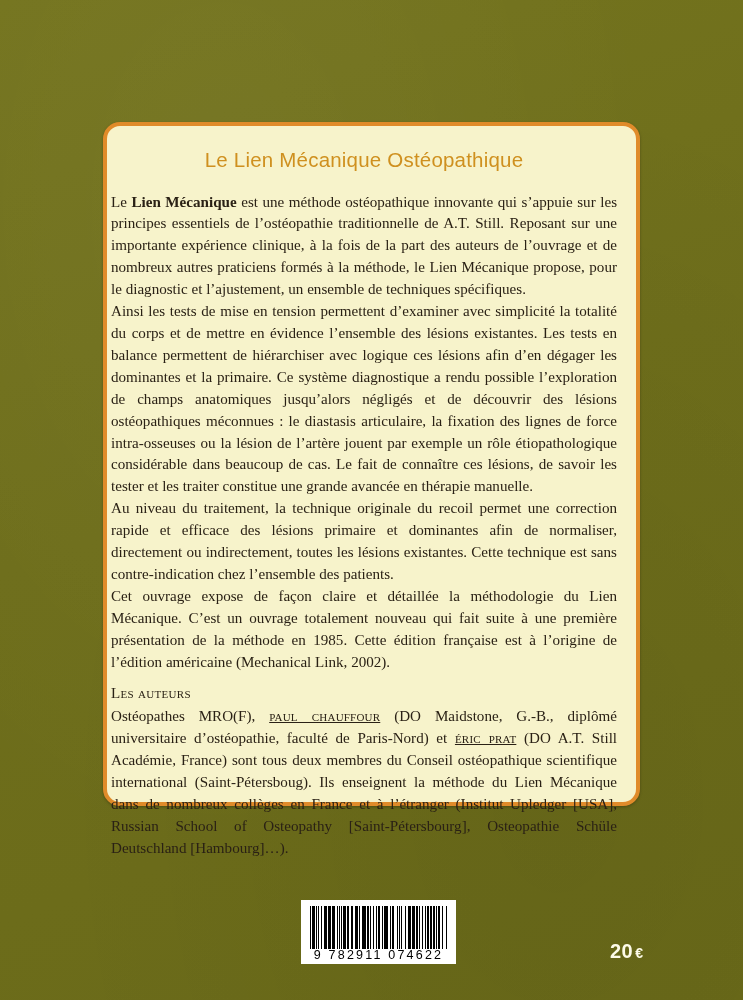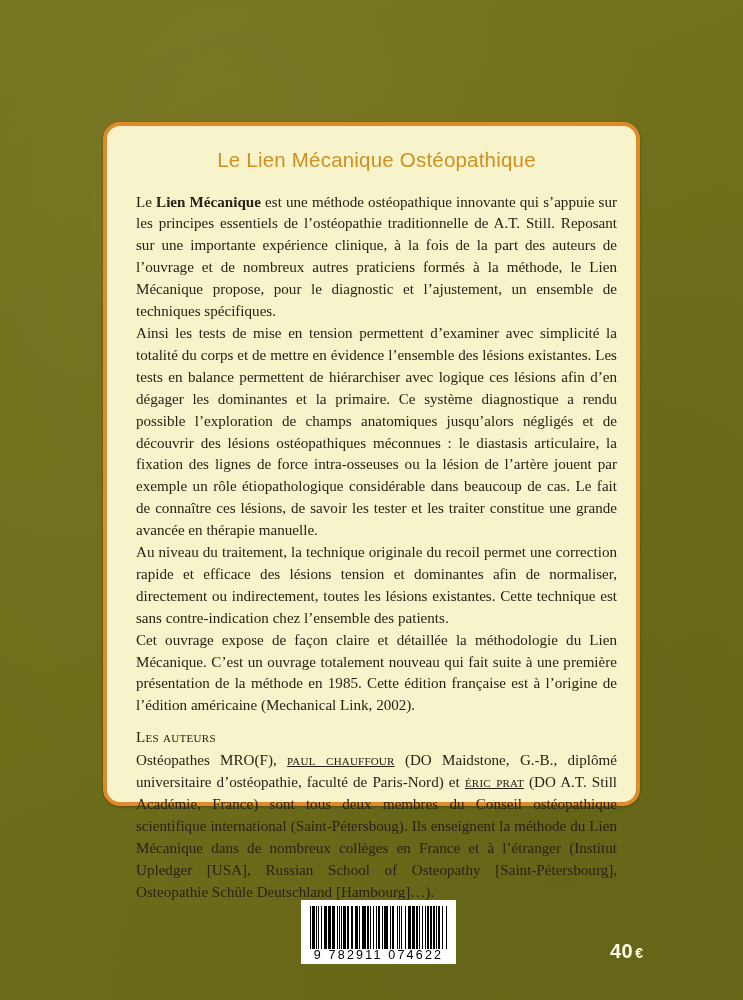--- a/index.html
+++ b/index.html
@@ -29,21 +29,21 @@
   #blurb-panel {
     position: absolute;
     left: 103px;
     top: 122px;
     width: 537px;
     height: 684px;
     box-sizing: border-box;
     background: #f7f3cb;
     border: 4px solid #e08b2a;
     border-radius: 17px;
-    padding: 14px 19px 10px 29px;
+    padding: 14px 19px 10px 4px;
     box-shadow: 0 1px 3px rgba(0,0,0,0.28);
   }
 
   #panel-title {
     text-align: center;
     font-family: "Liberation Sans", sans-serif;
     font-size: 20.5px;
     font-weight: 400;
     color: #cf901f;
     letter-spacing: 0.2px;
@@ -155,21 +155,21 @@
 <div id="book-back">
 
   <div id="blurb-panel">
 
     <h1 id="panel-title">Le Lien Mécanique Ostéopathique</h1>
 
     <p class="blurb-paragraph"><span>Le </span><span class="strong-term">Lien Mécanique</span><span> est une méthode ostéopathique innovante qui s’appuie sur les principes essentiels de l’ostéopathie traditionnelle de A.T. Still. Reposant sur une importante expérience clinique, à la fois de la part des auteurs de l’ouvrage et de nombreux autres praticiens formés à la méthode, le Lien Mécanique propose, pour le diagnostic et l’ajustement, un ensemble de techniques spécifiques.</span></p>
 
     <p class="blurb-paragraph">Ainsi les tests de mise en tension permettent d’examiner avec simplicité la totalité du corps et de mettre en évidence l’ensemble des lésions existantes. Les tests en balance permettent de hiérarchiser avec logique ces lésions afin d’en dégager les dominantes et la primaire. Ce système diagnostique a rendu possible l’exploration de champs anatomiques jusqu’alors négligés et de découvrir des lésions ostéopathiques méconnues : le diastasis articulaire, la fixation des lignes de force intra-osseuses ou la lésion de l’artère jouent par exemple un rôle étiopathologique considérable dans beaucoup de cas. Le fait de connaître ces lésions, de savoir les tester et les traiter constitue une grande avancée en thérapie manuelle.</p>
 
-    <p class="blurb-paragraph">Au niveau du traitement, la technique originale du recoil permet une correction rapide et efficace des lésions tension et dominantes afin de normaliser, directement ou indirectement, toutes les lésions existantes. Cette technique est sans contre-indication chez l’ensemble des patients.</p>
+    <p class="blurb-paragraph">Au niveau du traitement, la technique originale du recoil permet une correction rapide et efficace des lésions primaire et dominantes afin de normaliser, directement ou indirectement, toutes les lésions existantes. Cette technique est sans contre-indication chez l’ensemble des patients.</p>
 
     <p class="blurb-paragraph">Cet ouvrage expose de façon claire et détaillée la méthodologie du Lien Mécanique. C’est un ouvrage totalement nouveau qui fait suite à une première présentation de la méthode en 1985. Cette édition française est à l’origine de l’édition américaine (Mechanical Link, 2002).</p>
 
     <div id="authors-block">
       <p id="authors-heading">Les auteurs</p>
       <p class="blurb-paragraph"><span>Ostéopathes MRO(F), </span><span class="small-caps-name">Paul Chauffour</span><span> (DO Maidstone, G.-B., diplômé universitaire d’ostéopathie, faculté de Paris-Nord) et </span><span class="small-caps-name">Éric Prat</span><span> (DO A.T. Still Académie, France) sont tous deux membres du Conseil ostéopathique scientifique international (Saint-Pétersboug). Ils enseignent la méthode du Lien Mécanique dans de nombreux collèges en France et à l’étranger (Institut Upledger [USA], Russian School of Osteopathy [Saint-Pétersbourg], Osteopathie Schüle Deutschland [Hambourg]…).</span></p>
     </div>
 
   </div>
 
@@ -268,15 +268,15 @@
         <i style="width: 2.1px; background: rgb(0, 0, 0);"></i>
         <i style="width: 2.1px; background: transparent;"></i>
         <i style="width: 1.05px; background: rgb(0, 0, 0);"></i>
         <i style="width: 3.15px; background: transparent;"></i>
         <i style="width: 1.05px; background: rgb(0, 0, 0);"></i>
         <i style="width: 1.05px; background: transparent;"></i>
       </div>
     <div id="barcode-digits">9 782911 074622</div>
   </div>
 
-  <div id="price-tag"><span>40</span><span id="price-currency">€</span></div>
+  <div id="price-tag"><span>20</span><span id="price-currency">€</span></div>
 
 </div>
 
 </body></html>

